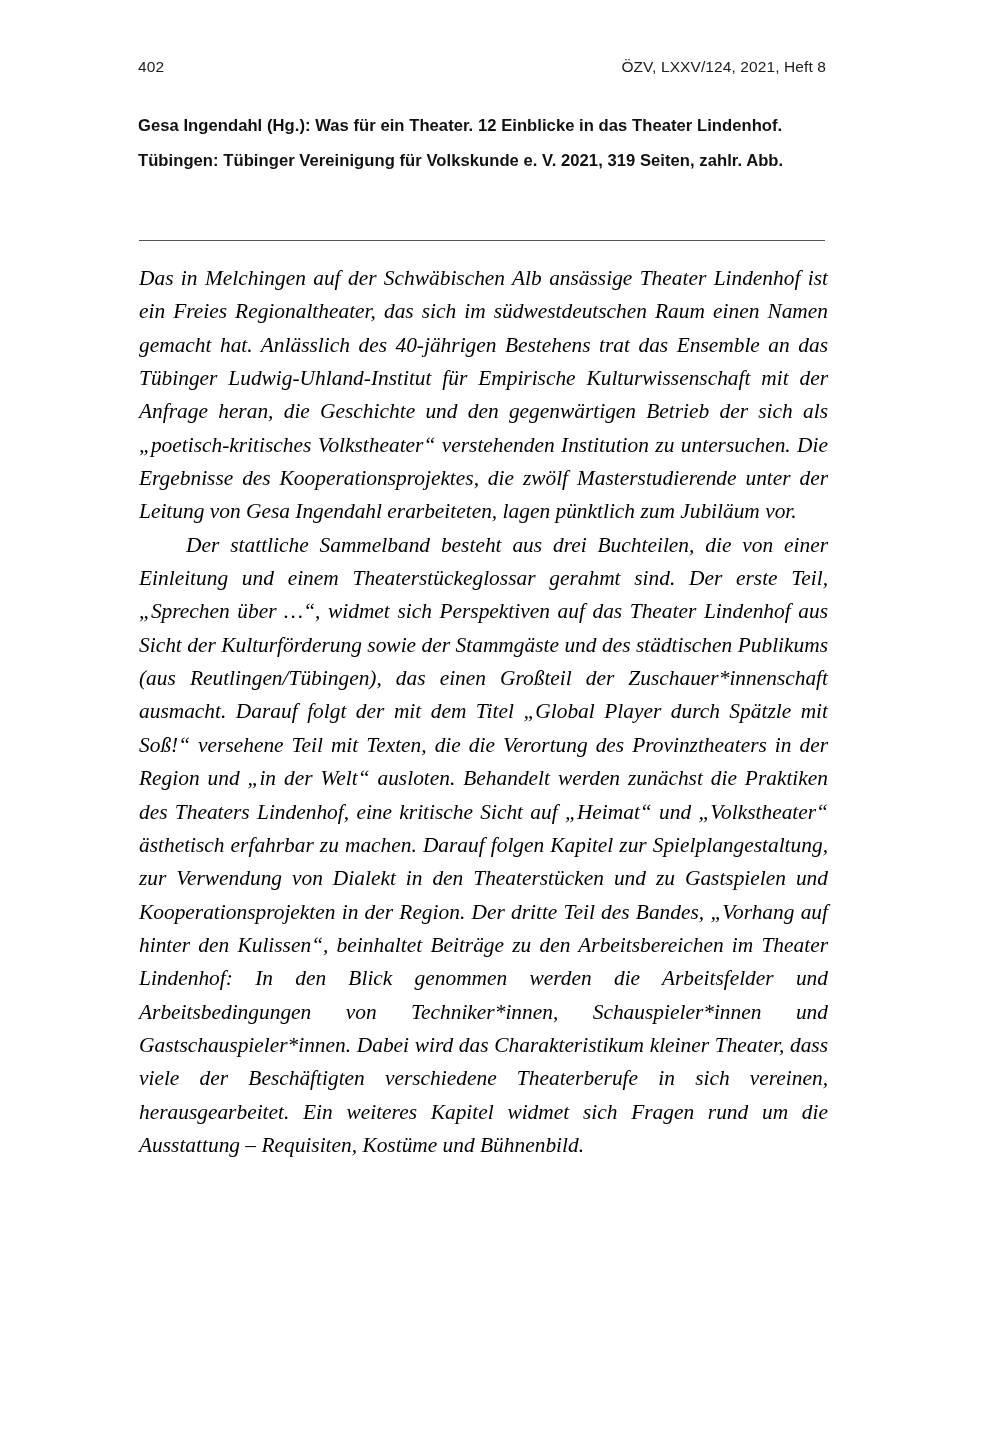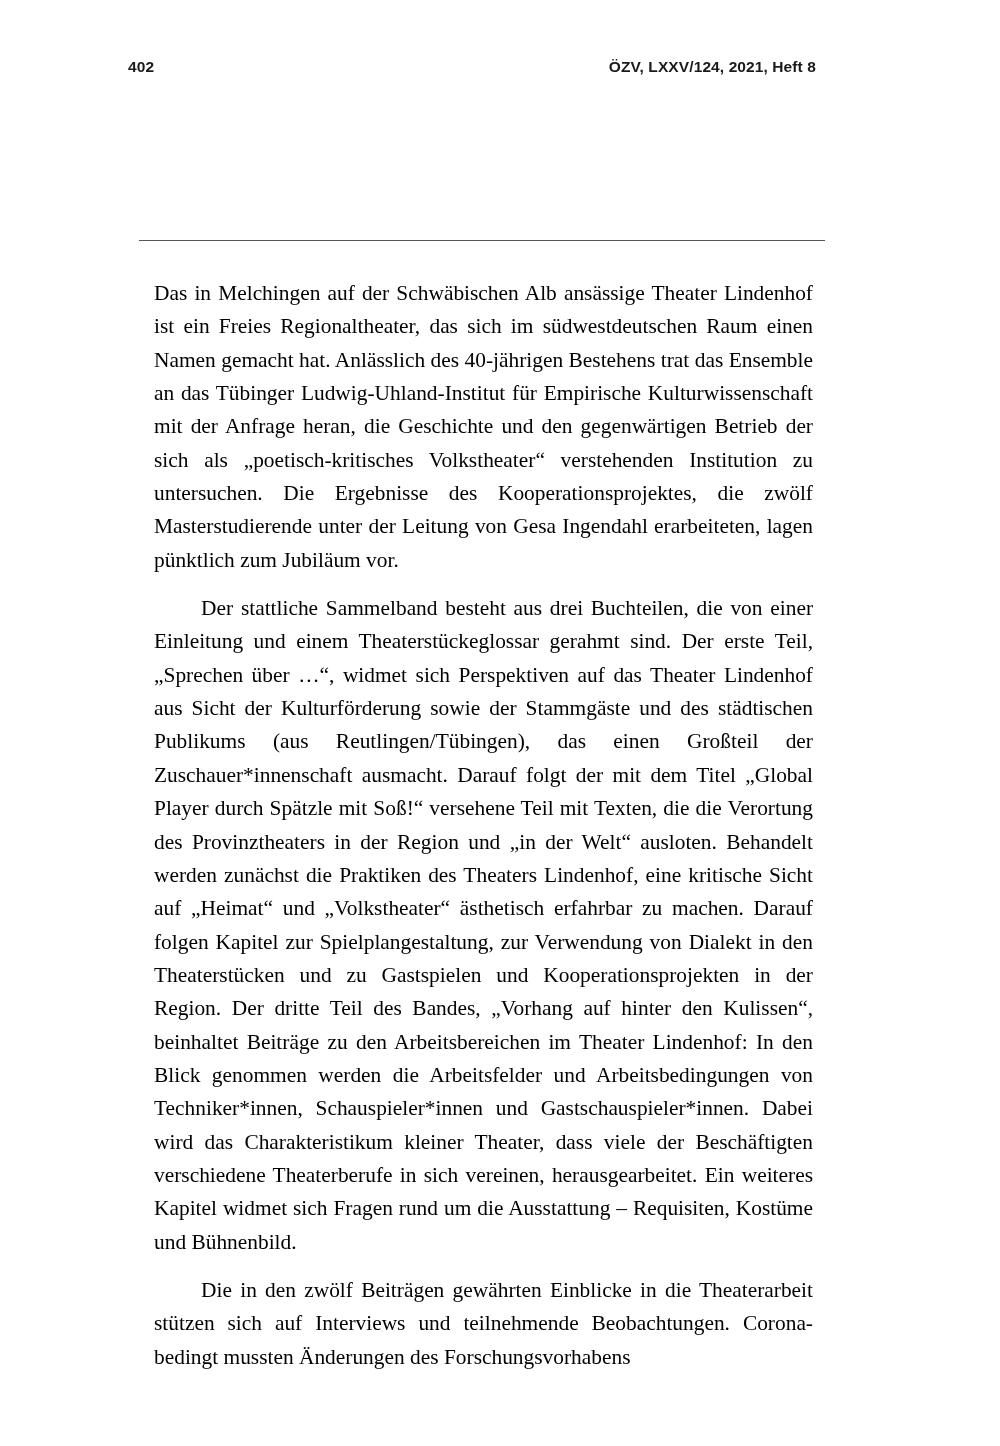--- a/index.html
+++ b/index.html
@@ -19,29 +19,29 @@
     position: absolute;
     left: 0;
     top: 0;
     width: 1000px;
     height: 1446px;
     box-sizing: border-box;
     padding: 0;
   }
   .header {
     position: absolute;
-    left: 128px;
+    left: 138px;
     top: 58px;
     width: 688px;
     display: flex;
     justify-content: space-between;
     align-items: baseline;
     font-family: "Liberation Sans", sans-serif;
     font-size: 15.5px;
-    font-weight: bold;
+    font-weight: normal;
     letter-spacing: 0.1px;
     color: #1a1a1a;
   }
   .header .folio {
     white-space: nowrap;
   }
   .header .running-title {
     white-space: nowrap;
   }
   .book-ref {
@@ -70,38 +70,39 @@
     top: 262px;
     width: 689px;
     font-family: "Liberation Serif", serif;
     font-size: 21.4px;
     line-height: 33.35px;
     text-align: justify;
     color: #000000;
     hyphens: manual;
   }
   .body-text p {
-    margin: 15px;
+    margin: 0;
+    font-style: italic;
   }
   .body-text p.indent {
     text-indent: 2.2em;
   }
 </style>
 </head>
 <body>
 
 <div class="page">
 
   <div class="header">
     <span class="folio">402</span>
     <span class="running-title">ÖZV, LXXV/124, 2021, Heft 8</span>
   </div>
 
+  <div class="book-ref">Gesa Ingendahl (Hg.): Was für ein Theater. 12 Einblicke in das Theater Lindenhof. Tübingen: Tübinger Vereinigung für Volkskunde e. V. 2021, 319 Seiten, zahlr. Abb.</div>
 
   <div class="rule"></div>
 
   <div class="body-text">
     <p>Das in Melchingen auf der Schwäbischen Alb ansässige Theater Lindenhof ist ein Freies Regionaltheater, das sich im südwestdeutschen Raum einen Namen gemacht hat. Anlässlich des 40-jährigen Bestehens trat das Ensemble an das Tübinger Ludwig-Uhland-Institut für Empirische Kulturwissenschaft mit der Anfrage heran, die Geschichte und den gegenwärtigen Betrieb der sich als „poetisch-kritisches Volkstheater“ verstehenden Institution zu untersuchen. Die Ergebnisse des Kooperationsprojektes, die zwölf Masterstudierende unter der Leitung von Gesa Ingendahl erarbeiteten, lagen pünktlich zum Jubiläum vor.</p>
     <p class="indent">Der stattliche Sammelband besteht aus drei Buchteilen, die von einer Einleitung und einem Theaterstückeglossar gerahmt sind. Der erste Teil, „Sprechen über …“, widmet sich Perspektiven auf das Theater Lindenhof aus Sicht der Kulturförderung sowie der Stammgäste und des städtischen Publikums (aus Reutlingen/Tübingen), das einen Großteil der Zuschauer*innenschaft ausmacht. Darauf folgt der mit dem Titel „Global Player durch Spätzle mit Soß!“ versehene Teil mit Texten, die die Verortung des Provinztheaters in der Region und „in der Welt“ ausloten. Behandelt werden zunächst die Praktiken des Theaters Lindenhof, eine kritische Sicht auf „Heimat“ und „Volkstheater“ ästhetisch erfahrbar zu machen. Darauf folgen Kapitel zur Spielplangestaltung, zur Verwendung von Dialekt in den Theaterstücken und zu Gastspielen und Kooperationsprojekten in der Region. Der dritte Teil des Bandes, „Vorhang auf hinter den Kulissen“, beinhaltet Beiträge zu den Arbeitsbereichen im Theater Lindenhof: In den Blick genommen werden die Arbeitsfelder und Arbeitsbedingungen von Techniker*innen, Schauspieler*innen und Gastschauspieler*innen. Dabei wird das Charakteristikum kleiner Theater, dass viele der Beschäftigten verschiedene Theaterberufe in sich vereinen, herausgearbeitet. Ein weiteres Kapitel widmet sich Fragen rund um die Ausstattung – Requisiten, Kostüme und Bühnenbild.</p>
-    <p class="indent">Die in den zwölf Beiträgen gewährten Einblicke in die Theaterarbeit stützen sich auf Interviews und teilnehmende Beobachtungen. Corona-bedingt mussten Änderungen des Forschungsvorhabens</p>
   </div>
 
 </div>
 
 </body></html>

